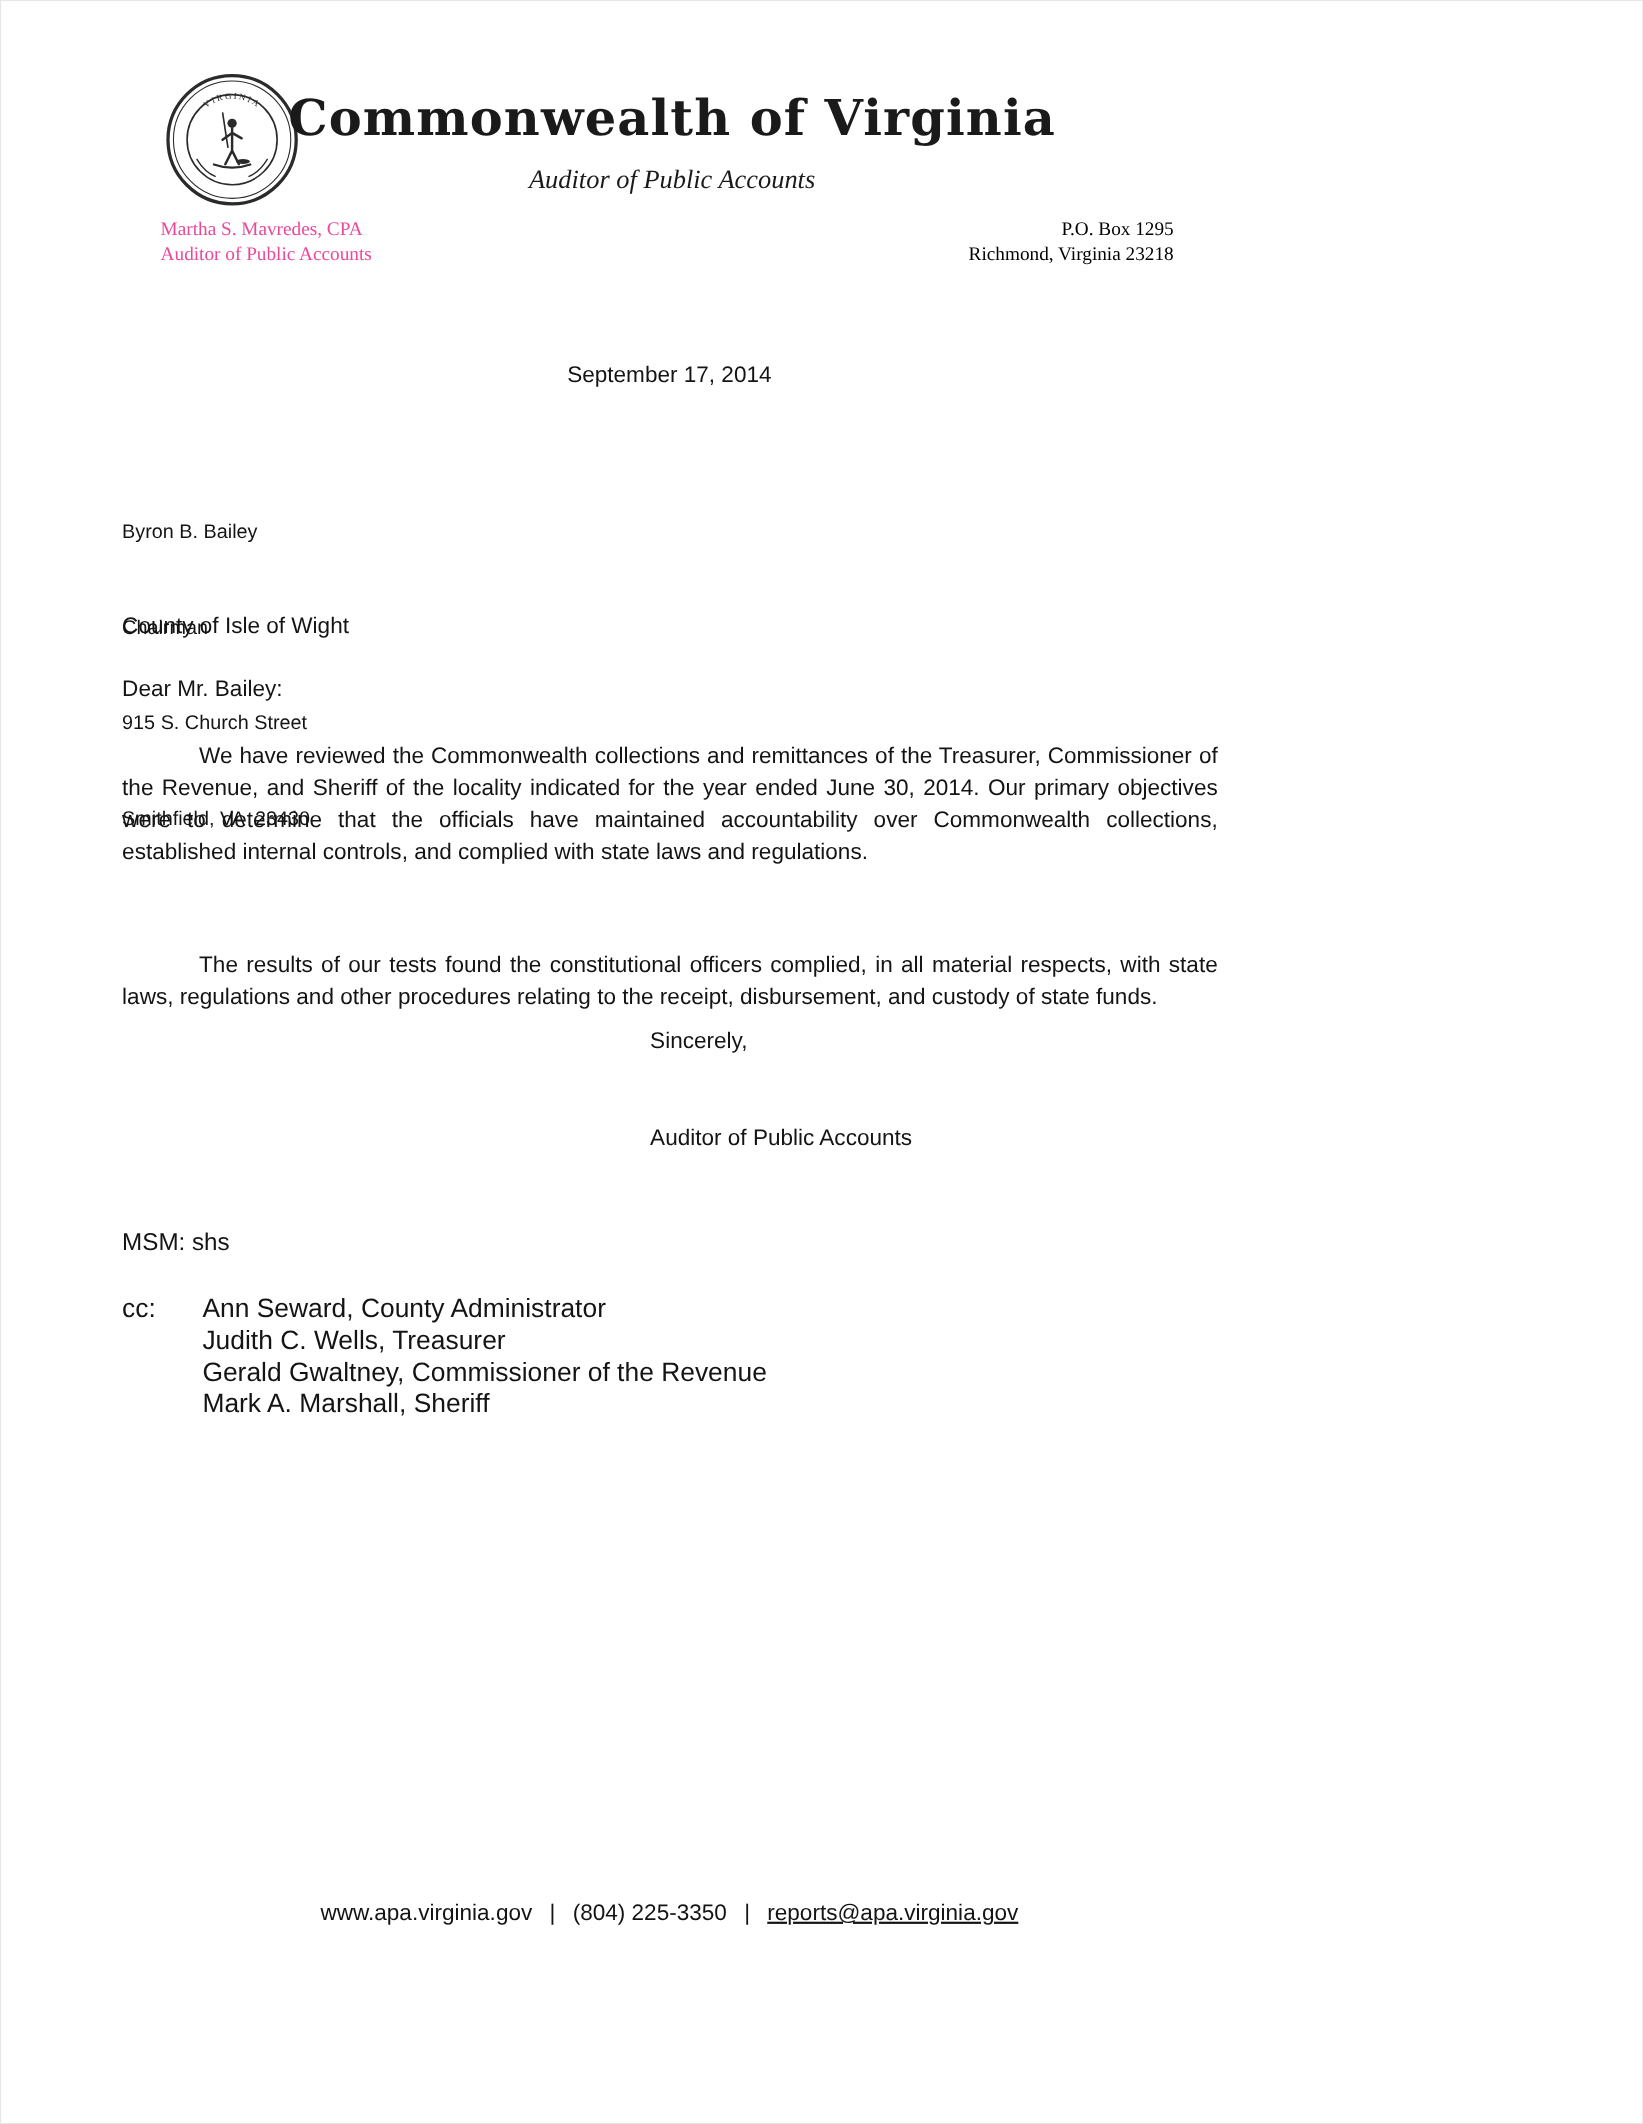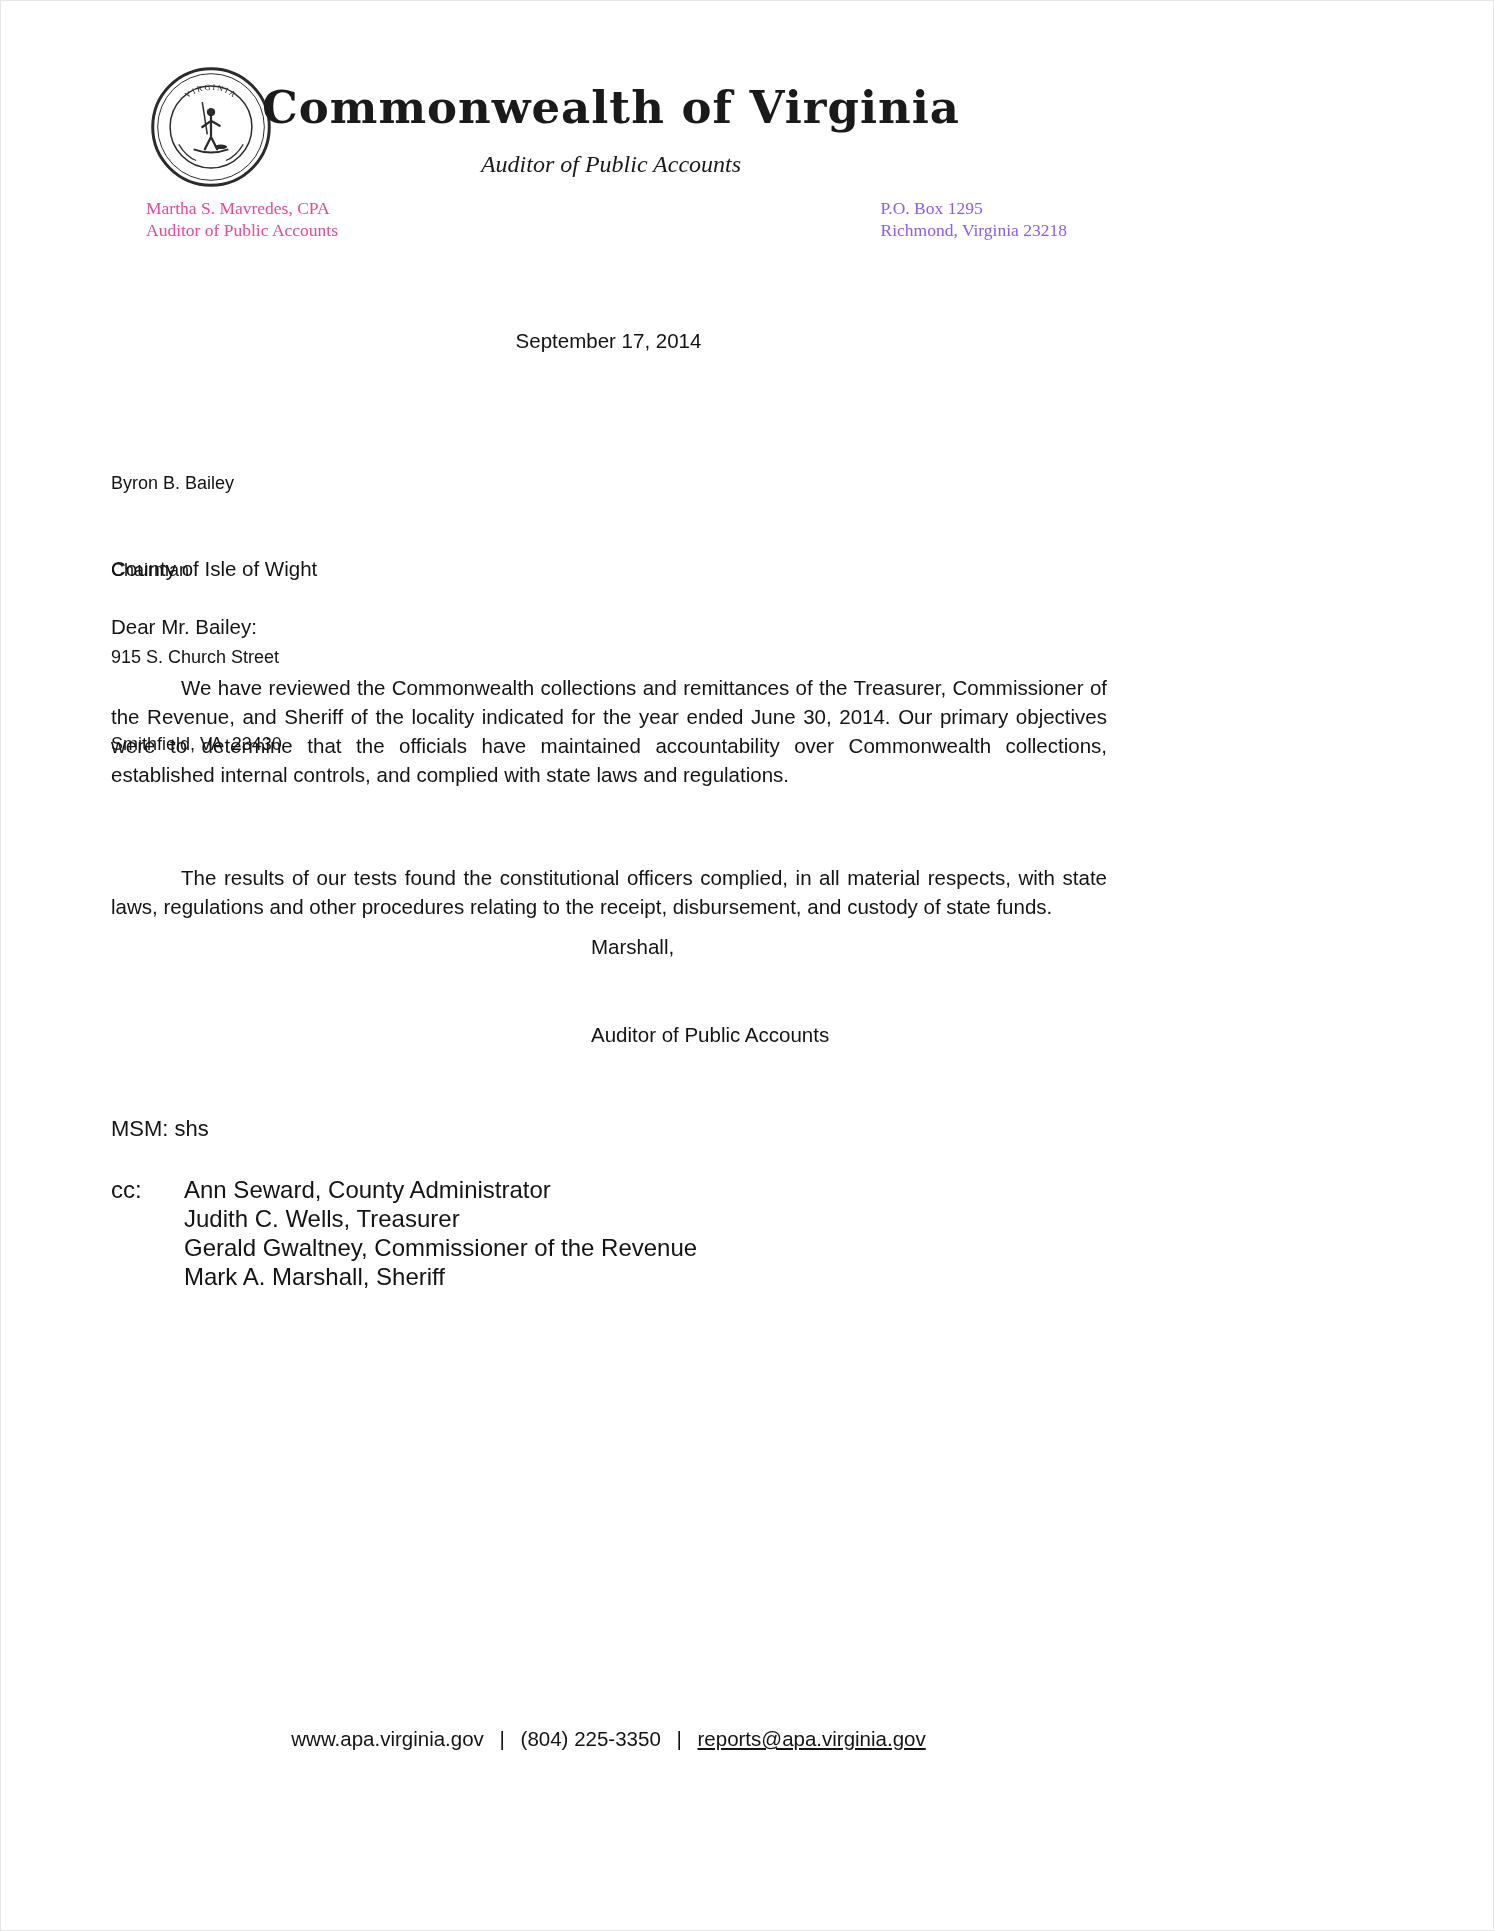--- a/index.html
+++ b/index.html
@@ -46,25 +46,25 @@
     position:absolute;
     left:145px; top:196px;
     font-family:"Liberation Serif", serif;
     font-size:17.5px;
     line-height:22px;
     color:#ec4899;
   }
   .po-block {
     position:absolute;
     right:426px; top:196px;
-    text-align:left;
+    text-align:right;
     font-family:"Liberation Serif", serif;
     font-size:17.5px;
     line-height:22px;
-    color:#8b5cf6;
+    color:#000000;
   }
 
   
   .date-line {
     position:absolute;
     left:110px; top:328px;
     width:995px;
     text-align:center;
     font-size:20.5px;
   }
@@ -182,21 +182,21 @@
     <div>Smithfield, VA  23430</div>
   </div>
 
   <div class="locality-line">County of Isle of Wight</div>
 
   <div class="salutation-line">Dear Mr. Bailey:</div>
 
   <p class="para para-1">We have reviewed the Commonwealth collections and remittances of the Treasurer, Commissioner of the Revenue, and Sheriff of the locality indicated for the year ended June 30, 2014. Our primary objectives were to determine that the officials have maintained accountability over Commonwealth collections, established internal controls, and complied with state laws and regulations.</p>
   <p class="para para-2">The results of our tests found the constitutional officers complied, in all material respects, with state laws, regulations and other procedures relating to the receipt, disbursement, and custody of state funds.</p>
 
-  <div class="closing-line">Marshall,</div>
+  <div class="closing-line">Sincerely,</div>
   <div class="signature-title">Auditor of Public Accounts</div>
 
   <div class="reference-line">MSM: shs</div>
 
   <div class="cc-block">
     <div class="cc-label">cc:</div>
     <div class="cc-list">
       <div>Ann Seward, County Administrator</div>
       <div>Judith C. Wells, Treasurer</div>
       <div>Gerald Gwaltney, Commissioner of the Revenue</div>

